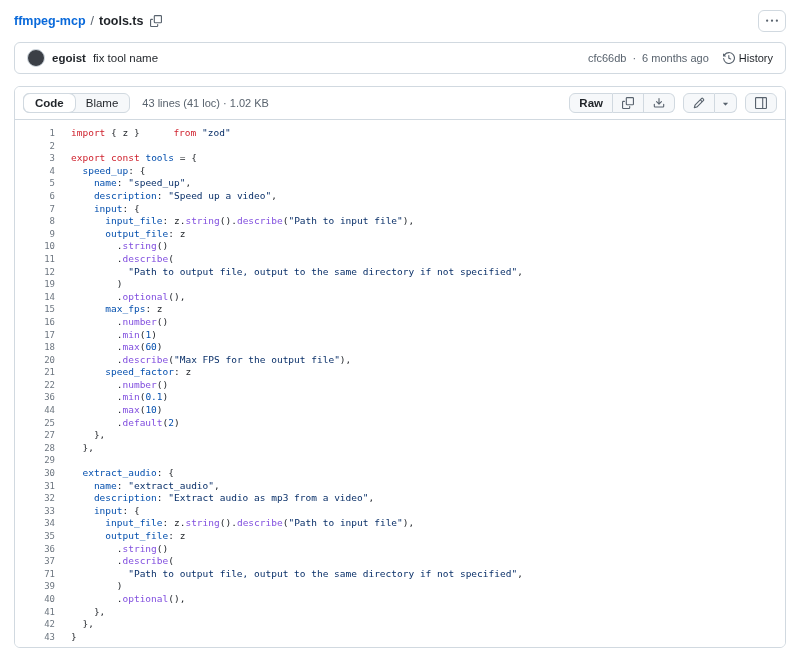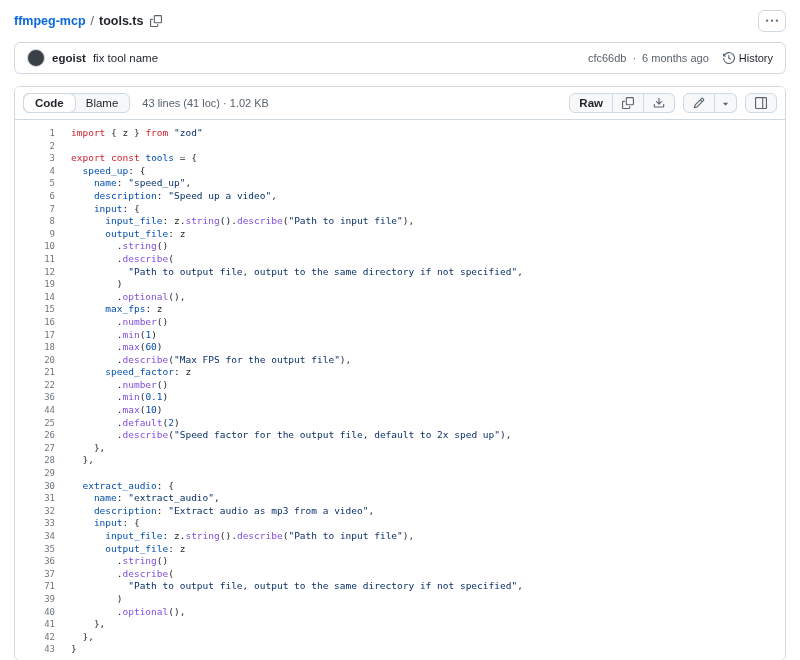--- a/index.html
+++ b/index.html
@@ -151,21 +151,21 @@
             <svg viewBox="0 0 16 16" width="12" height="12" fill="currentColor">
                 <path d="M0 1.75C0 .784.784 0 1.75 0h12.5C15.216 0 16 .784 16 1.75v12.5A1.75 1.75 0 0 1 14.25 16H1.75A1.75 1.75 0 0 1 0 14.25Zm1.75-.25a.25.25 0 0 0-.25.25v12.5c0 .138.112.25.25.25H9.5v-13Zm12.5 13a.25.25 0 0 0 .25-.25V1.75a.25.25 0 0 0-.25-.25H11v13Z"></path>
               </svg>
           </span>
         </button>
       </div>
     </div>
 
     <div class="code-area">
       <div id="code-lines">
-          <div class="code-row"><span class="ln">1</span><span class="lc"><span style="color: rgb(207, 34, 46);">import</span><span style="color: rgb(31, 35, 40);"> { z } </span><span style="color: rgb(207, 34, 46);">from</span><span style="color: rgb(31, 35, 40);"> </span><span style="color: rgb(10, 48, 105);">"zod"</span></span></div>
+          <div class="code-row"><span class="ln">1</span><span class="lc"><span style="color: rgb(207, 34, 46);">import</span><span style="color: rgb(31, 35, 40);"> { z } </span><span style="color: rgb(207, 34, 46); margin-left: 28px;">from</span><span style="color: rgb(31, 35, 40);"> </span><span style="color: rgb(10, 48, 105);">"zod"</span></span></div>
           <div class="code-row"><span class="ln">2</span><span class="lc">&nbsp;</span></div>
           <div class="code-row"><span class="ln">3</span><span class="lc"><span style="color: rgb(207, 34, 46);">export</span><span style="color: rgb(31, 35, 40);"> </span><span style="color: rgb(207, 34, 46);">const</span><span style="color: rgb(31, 35, 40);"> </span><span style="color: rgb(5, 80, 174);">tools</span><span style="color: rgb(31, 35, 40);"> = {</span></span></div>
           <div class="code-row"><span class="ln">4</span><span class="lc"><span style="color: rgb(31, 35, 40);">  </span><span style="color: rgb(5, 80, 174);">speed_up</span><span style="color: rgb(31, 35, 40);">: {</span></span></div>
           <div class="code-row"><span class="ln">5</span><span class="lc"><span style="color: rgb(31, 35, 40);">    </span><span style="color: rgb(5, 80, 174);">name</span><span style="color: rgb(31, 35, 40);">: </span><span style="color: rgb(10, 48, 105);">"speed_up"</span><span style="color: rgb(31, 35, 40);">,</span></span></div>
           <div class="code-row"><span class="ln">6</span><span class="lc"><span style="color: rgb(31, 35, 40);">    </span><span style="color: rgb(5, 80, 174);">description</span><span style="color: rgb(31, 35, 40);">: </span><span style="color: rgb(10, 48, 105);">"Speed up a video"</span><span style="color: rgb(31, 35, 40);">,</span></span></div>
           <div class="code-row"><span class="ln">7</span><span class="lc"><span style="color: rgb(31, 35, 40);">    </span><span style="color: rgb(5, 80, 174);">input</span><span style="color: rgb(31, 35, 40);">: {</span></span></div>
           <div class="code-row"><span class="ln">8</span><span class="lc"><span style="color: rgb(31, 35, 40);">      </span><span style="color: rgb(5, 80, 174);">input_file</span><span style="color: rgb(31, 35, 40);">: z.</span><span style="color: rgb(130, 80, 223);">string</span><span style="color: rgb(31, 35, 40);">().</span><span style="color: rgb(130, 80, 223);">describe</span><span style="color: rgb(31, 35, 40);">(</span><span style="color: rgb(10, 48, 105);">"Path to input file"</span><span style="color: rgb(31, 35, 40);">),</span></span></div>
           <div class="code-row"><span class="ln">9</span><span class="lc"><span style="color: rgb(31, 35, 40);">      </span><span style="color: rgb(5, 80, 174);">output_file</span><span style="color: rgb(31, 35, 40);">: z</span></span></div>
           <div class="code-row"><span class="ln">10</span><span class="lc"><span style="color: rgb(31, 35, 40);">        .</span><span style="color: rgb(130, 80, 223);">string</span><span style="color: rgb(31, 35, 40);">()</span></span></div>
           <div class="code-row"><span class="ln">11</span><span class="lc"><span style="color: rgb(31, 35, 40);">        .</span><span style="color: rgb(130, 80, 223);">describe</span><span style="color: rgb(31, 35, 40);">(</span></span></div>
@@ -175,21 +175,20 @@
           <div class="code-row"><span class="ln">15</span><span class="lc"><span style="color: rgb(31, 35, 40);">      </span><span style="color: rgb(5, 80, 174);">max_fps</span><span style="color: rgb(31, 35, 40);">: z</span></span></div>
           <div class="code-row"><span class="ln">16</span><span class="lc"><span style="color: rgb(31, 35, 40);">        .</span><span style="color: rgb(130, 80, 223);">number</span><span style="color: rgb(31, 35, 40);">()</span></span></div>
           <div class="code-row"><span class="ln">17</span><span class="lc"><span style="color: rgb(31, 35, 40);">        .</span><span style="color: rgb(130, 80, 223);">min</span><span style="color: rgb(31, 35, 40);">(</span><span style="color: rgb(5, 80, 174);">1</span><span style="color: rgb(31, 35, 40);">)</span></span></div>
           <div class="code-row"><span class="ln">18</span><span class="lc"><span style="color: rgb(31, 35, 40);">        .</span><span style="color: rgb(130, 80, 223);">max</span><span style="color: rgb(31, 35, 40);">(</span><span style="color: rgb(5, 80, 174);">60</span><span style="color: rgb(31, 35, 40);">)</span></span></div>
           <div class="code-row"><span class="ln">20</span><span class="lc"><span style="color: rgb(31, 35, 40);">        .</span><span style="color: rgb(130, 80, 223);">describe</span><span style="color: rgb(31, 35, 40);">(</span><span style="color: rgb(10, 48, 105);">"Max FPS for the output file"</span><span style="color: rgb(31, 35, 40);">),</span></span></div>
           <div class="code-row"><span class="ln">21</span><span class="lc"><span style="color: rgb(31, 35, 40);">      </span><span style="color: rgb(5, 80, 174);">speed_factor</span><span style="color: rgb(31, 35, 40);">: z</span></span></div>
           <div class="code-row"><span class="ln">22</span><span class="lc"><span style="color: rgb(31, 35, 40);">        .</span><span style="color: rgb(130, 80, 223);">number</span><span style="color: rgb(31, 35, 40);">()</span></span></div>
           <div class="code-row"><span class="ln">36</span><span class="lc"><span style="color: rgb(31, 35, 40);">        .</span><span style="color: rgb(130, 80, 223);">min</span><span style="color: rgb(31, 35, 40);">(</span><span style="color: rgb(5, 80, 174);">0.1</span><span style="color: rgb(31, 35, 40);">)</span></span></div>
           <div class="code-row"><span class="ln">44</span><span class="lc"><span style="color: rgb(31, 35, 40);">        .</span><span style="color: rgb(130, 80, 223);">max</span><span style="color: rgb(31, 35, 40);">(</span><span style="color: rgb(5, 80, 174);">10</span><span style="color: rgb(31, 35, 40);">)</span></span></div>
           <div class="code-row"><span class="ln">25</span><span class="lc"><span style="color: rgb(31, 35, 40);">        .</span><span style="color: rgb(130, 80, 223);">default</span><span style="color: rgb(31, 35, 40);">(</span><span style="color: rgb(5, 80, 174);">2</span><span style="color: rgb(31, 35, 40);">)</span></span></div>
-          <div class="code-row"><span class="ln">26</span><span class="lc"><span style="color: rgb(31, 35, 40);">        .</span><span style="color: rgb(130, 80, 223);">describe</span><span style="color: rgb(31, 35, 40);">(</span><span style="color: rgb(10, 48, 105);">"Speed factor for the output file, default to 2x sped up"</span><span style="color: rgb(31, 35, 40);">),</span></span></div>
           <div class="code-row"><span class="ln">27</span><span class="lc"><span style="color: rgb(31, 35, 40);">    },</span></span></div>
           <div class="code-row"><span class="ln">28</span><span class="lc"><span style="color: rgb(31, 35, 40);">  },</span></span></div>
           <div class="code-row"><span class="ln">29</span><span class="lc">&nbsp;</span></div>
           <div class="code-row"><span class="ln">30</span><span class="lc"><span style="color: rgb(31, 35, 40);">  </span><span style="color: rgb(5, 80, 174);">extract_audio</span><span style="color: rgb(31, 35, 40);">: {</span></span></div>
           <div class="code-row"><span class="ln">31</span><span class="lc"><span style="color: rgb(31, 35, 40);">    </span><span style="color: rgb(5, 80, 174);">name</span><span style="color: rgb(31, 35, 40);">: </span><span style="color: rgb(10, 48, 105);">"extract_audio"</span><span style="color: rgb(31, 35, 40);">,</span></span></div>
           <div class="code-row"><span class="ln">32</span><span class="lc"><span style="color: rgb(31, 35, 40);">    </span><span style="color: rgb(5, 80, 174);">description</span><span style="color: rgb(31, 35, 40);">: </span><span style="color: rgb(10, 48, 105);">"Extract audio as mp3 from a video"</span><span style="color: rgb(31, 35, 40);">,</span></span></div>
           <div class="code-row"><span class="ln">33</span><span class="lc"><span style="color: rgb(31, 35, 40);">    </span><span style="color: rgb(5, 80, 174);">input</span><span style="color: rgb(31, 35, 40);">: {</span></span></div>
           <div class="code-row"><span class="ln">34</span><span class="lc"><span style="color: rgb(31, 35, 40);">      </span><span style="color: rgb(5, 80, 174);">input_file</span><span style="color: rgb(31, 35, 40);">: z.</span><span style="color: rgb(130, 80, 223);">string</span><span style="color: rgb(31, 35, 40);">().</span><span style="color: rgb(130, 80, 223);">describe</span><span style="color: rgb(31, 35, 40);">(</span><span style="color: rgb(10, 48, 105);">"Path to input file"</span><span style="color: rgb(31, 35, 40);">),</span></span></div>
           <div class="code-row"><span class="ln">35</span><span class="lc"><span style="color: rgb(31, 35, 40);">      </span><span style="color: rgb(5, 80, 174);">output_file</span><span style="color: rgb(31, 35, 40);">: z</span></span></div>
           <div class="code-row"><span class="ln">36</span><span class="lc"><span style="color: rgb(31, 35, 40);">        .</span><span style="color: rgb(130, 80, 223);">string</span><span style="color: rgb(31, 35, 40);">()</span></span></div>

